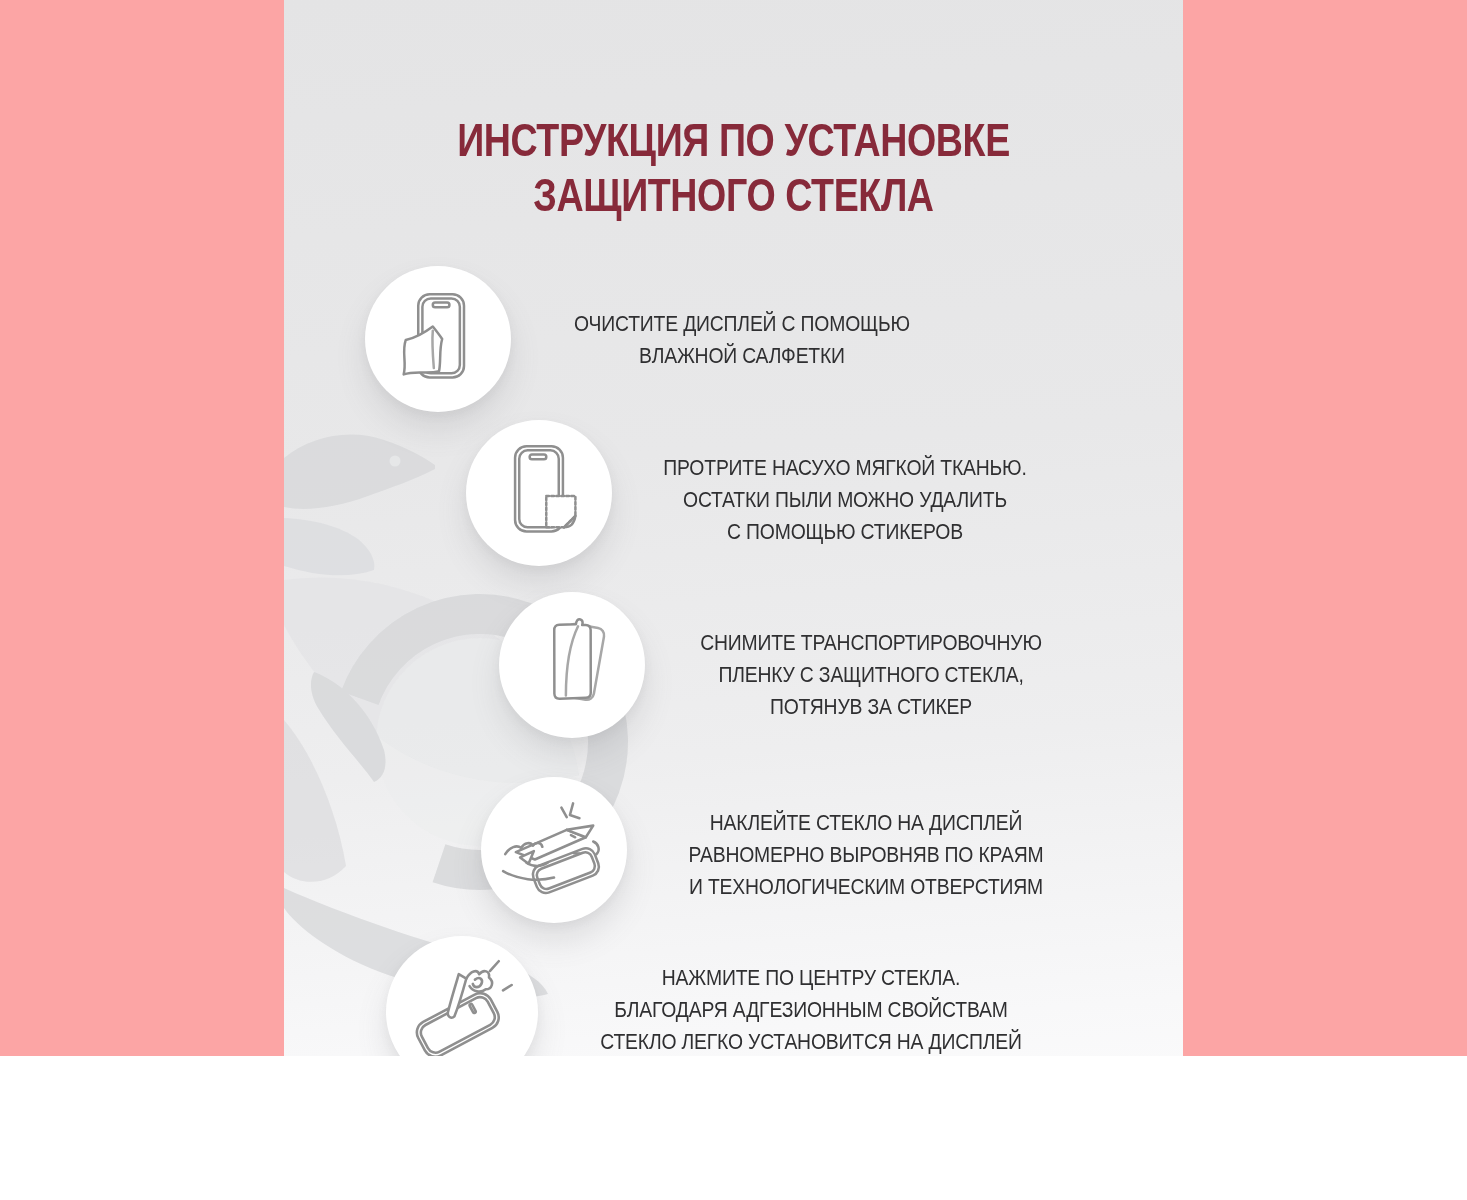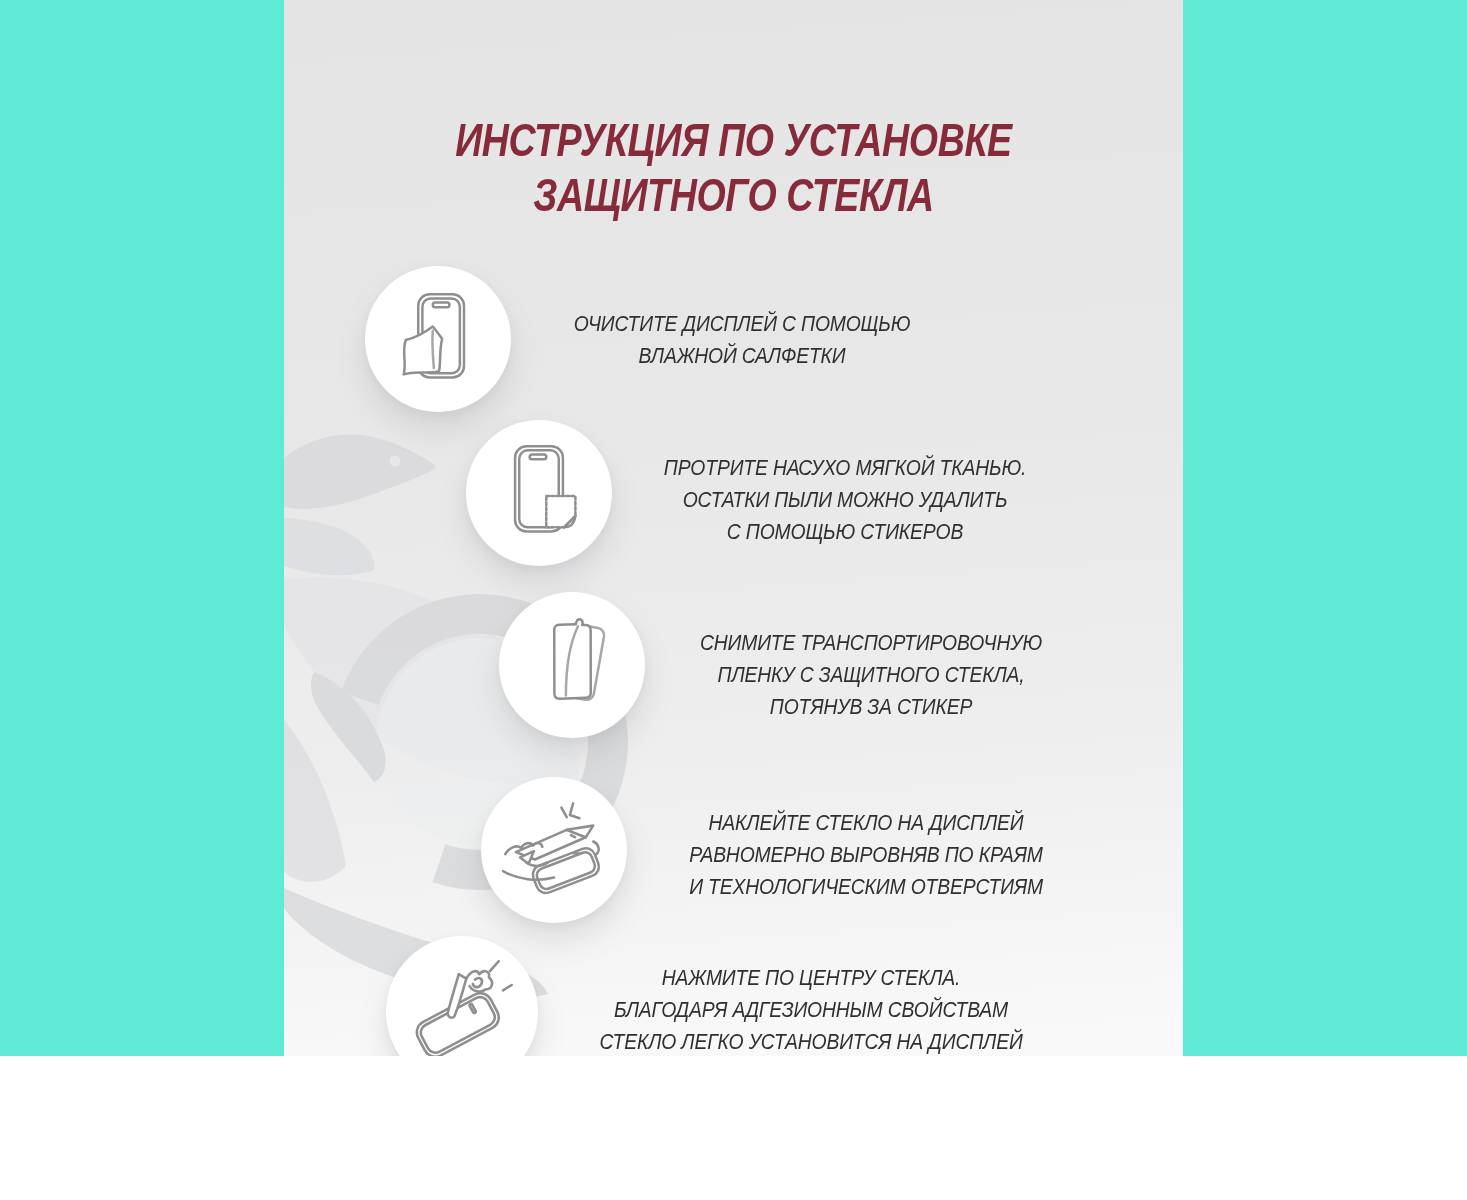--- a/index.html
+++ b/index.html
@@ -1,20 +1,19 @@
 <!DOCTYPE html>
 <html lang="ru"><head>
 <meta charset="utf-8">
 <style>
   html,body{margin:0;padding:0;background:#ffffff;}
   .canvas{
     position:relative;width:1467px;height:1056px;overflow:hidden;
-    background:#5eead4;
+    background:#fca5a5;
     font-family:"Liberation Sans","DejaVu Sans",sans-serif;
-    font-style:italic;
   }
   .card{
     position:absolute;left:284px;top:0;width:899px;height:1200px;
     background:linear-gradient(176deg,#e4e4e5 0%,#e8e8e9 38%,#eeeeef 62%,#f8f8f9 84%,#fefefe 100%);
   }
   .watermark{
     position:absolute;left:0;top:420px;width:378px;height:660px;
     opacity:.8;pointer-events:none;
   }
   .title{

